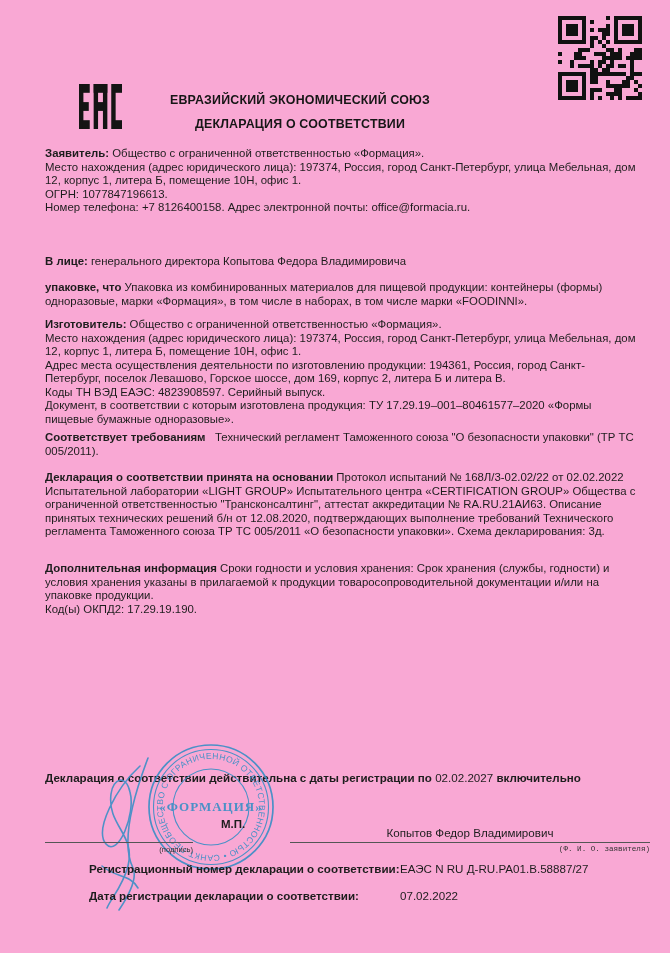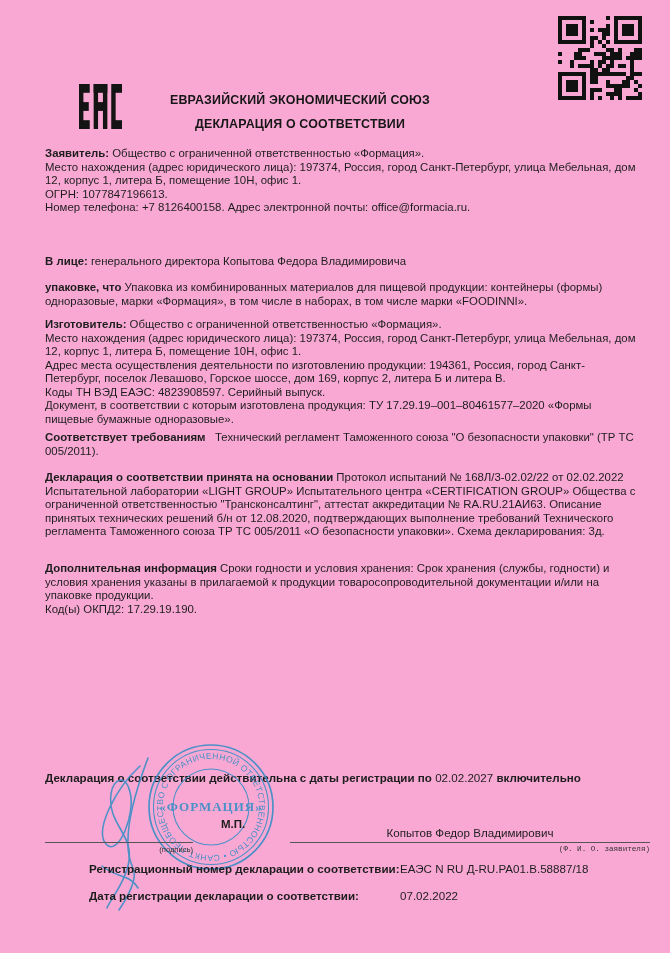--- a/index.html
+++ b/index.html
@@ -123,17 +123,17 @@
   <div class="mp">М.П.</div>
 
   <div class="sigline" style="left:45px;top:842px;width:148px;"></div>
   <div class="caption" style="left:45px;top:845px;width:148px;">(подпись)</div>
 
   <div class="name">Копытов Федор Владимирович</div>
   <div class="sigline" style="left:290px;top:842px;width:360px;"></div>
   <div class="caption" style="left:290px;top:845px;width:360px;font-family:Liberation Mono, monospace;">(Ф. И. О. заявителя)</div>
 
   <div class="regrow-label" style="top:862px;">Регистрационный номер декларации о соответствии:</div>
-  <div class="regrow-value" style="top:862px;">ЕАЭС N RU Д-RU.РА01.В.58887/18</div>
+  <div class="regrow-value" style="top:862px;">ЕАЭС N RU Д-RU.РА01.В.58887/27</div>
   <div class="regrow-label" style="top:889px;">Дата регистрации декларации о соответствии:</div>
   <div class="regrow-value" style="top:889px;">07.02.2022</div>
 
 </div>
 
 </body></html>

